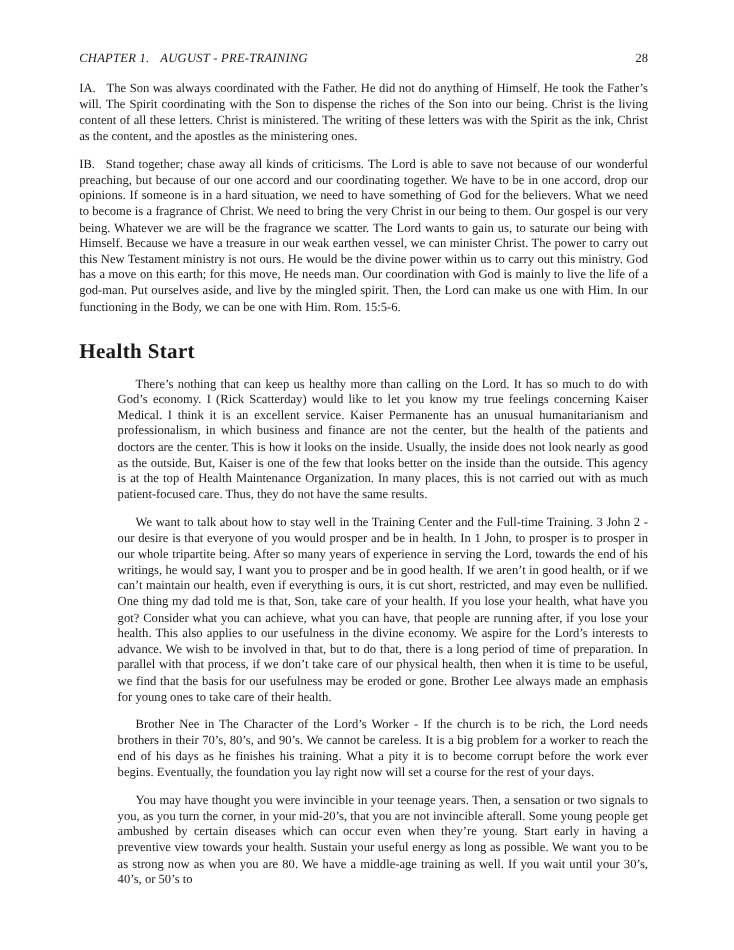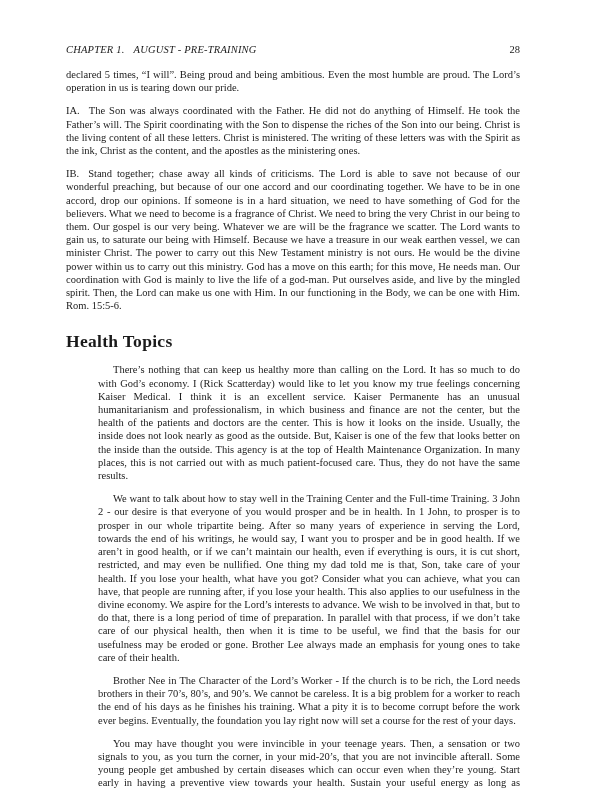--- a/index.html
+++ b/index.html
@@ -8,21 +8,21 @@
     background: #ffffff;
   }
   .sheet {
     position: relative;
     width: 612px;
     height: 792px;
     background: #ffffff;
     font-family: "Liberation Serif", serif;
     color: #1a1a1a;
     box-sizing: border-box;
-    padding: 44px 92px 0 66px;
+    padding: 44px 72px 0 66px;
     overflow: hidden;
   }
   .running-header {
     display: flex;
     justify-content: space-between;
     align-items: baseline;
     font-size: 10.5px;
     margin-bottom: 13px;
   }
   .running-header .chap {
@@ -59,27 +59,26 @@
 </head>
 <body>
 
 <div class="sheet">
 
   <div class="running-header">
     <span class="chap"><span class="chap-label">CHAPTER 1.</span><span>AUGUST - PRE-TRAINING</span></span>
     <span class="pagenum">28</span>
   </div>
 
-  <p class="body-par">declared 5 times, “I will”. Being proud and being ambitious. Even the most humble are proud. The Lord’s operation in us is tearing down our pride.</p>
 
   <p class="body-par"><span class="outline-label">IA.</span><span>The Son was always coordinated with the Father. He did not do anything of Himself. He took the Father’s will. The Spirit coordinating with the Son to dispense the riches of the Son into our being. Christ is the living content of all these letters. Christ is ministered. The writing of these letters was with the Spirit as the ink, Christ as the content, and the apostles as the ministering ones.</span></p>
 
   <p class="body-par"><span class="outline-label">IB.</span><span>Stand together; chase away all kinds of criticisms. The Lord is able to save not because of our wonderful preaching, but because of our one accord and our coordinating together. We have to be in one accord, drop our opinions. If someone is in a hard situation, we need to have something of God for the believers. What we need to become is a fragrance of Christ. We need to bring the very Christ in our being to them. Our gospel is our very being. Whatever we are will be the fragrance we scatter. The Lord wants to gain us, to saturate our being with Himself. Because we have a treasure in our weak earthen vessel, we can minister Christ. The power to carry out this New Testament ministry is not ours. He would be the divine power within us to carry out this ministry. God has a move on this earth; for this move, He needs man. Our coordination with God is mainly to live the life of a god-man. Put ourselves aside, and live by the mingled spirit. Then, the Lord can make us one with Him. In our functioning in the Body, we can be one with Him. Rom. 15:5-6.</span></p>
 
-  <h2 class="section-heading">Health Topics</h2>
+  <h2 class="section-heading">Health Start</h2>
 
   <p class="body-par indent">There’s nothing that can keep us healthy more than calling on the Lord. It has so much to do with God’s economy. I (Rick Scatterday) would like to let you know my true feelings concerning Kaiser Medical. I think it is an excellent service. Kaiser Permanente has an unusual humanitarianism and professionalism, in which business and finance are not the center, but the health of the patients and doctors are the center. This is how it looks on the inside. Usually, the inside does not look nearly as good as the outside. But, Kaiser is one of the few that looks better on the inside than the outside. This agency is at the top of Health Maintenance Organization. In many places, this is not carried out with as much patient-focused care. Thus, they do not have the same results.</p>
 
   <p class="body-par indent">We want to talk about how to stay well in the Training Center and the Full-time Training. 3 John 2 - our desire is that everyone of you would prosper and be in health. In 1 John, to prosper is to prosper in our whole tripartite being. After so many years of experience in serving the Lord, towards the end of his writings, he would say, I want you to prosper and be in good health. If we aren’t in good health, or if we can’t maintain our health, even if everything is ours, it is cut short, restricted, and may even be nullified. One thing my dad told me is that, Son, take care of your health. If you lose your health, what have you got? Consider what you can achieve, what you can have, that people are running after, if you lose your health. This also applies to our usefulness in the divine economy. We aspire for the Lord’s interests to advance. We wish to be involved in that, but to do that, there is a long period of time of preparation. In parallel with that process, if we don’t take care of our physical health, then when it is time to be useful, we find that the basis for our usefulness may be eroded or gone. Brother Lee always made an emphasis for young ones to take care of their health.</p>
 
   <p class="body-par indent">Brother Nee in The Character of the Lord’s Worker - If the church is to be rich, the Lord needs brothers in their 70’s, 80’s, and 90’s. We cannot be careless. It is a big problem for a worker to reach the end of his days as he finishes his training. What a pity it is to become corrupt before the work ever begins. Eventually, the foundation you lay right now will set a course for the rest of your days.</p>
 
   <p class="body-par indent">You may have thought you were invincible in your teenage years. Then, a sensation or two signals to you, as you turn the corner, in your mid-20’s, that you are not invincible afterall. Some young people get ambushed by certain diseases which can occur even when they’re young. Start early in having a preventive view towards your health. Sustain your useful energy as long as possible. We want you to be as strong now as when you are 80. We have a middle-age training as well. If you wait until your 30’s, 40’s, or 50’s to</p>
 
 </div>

